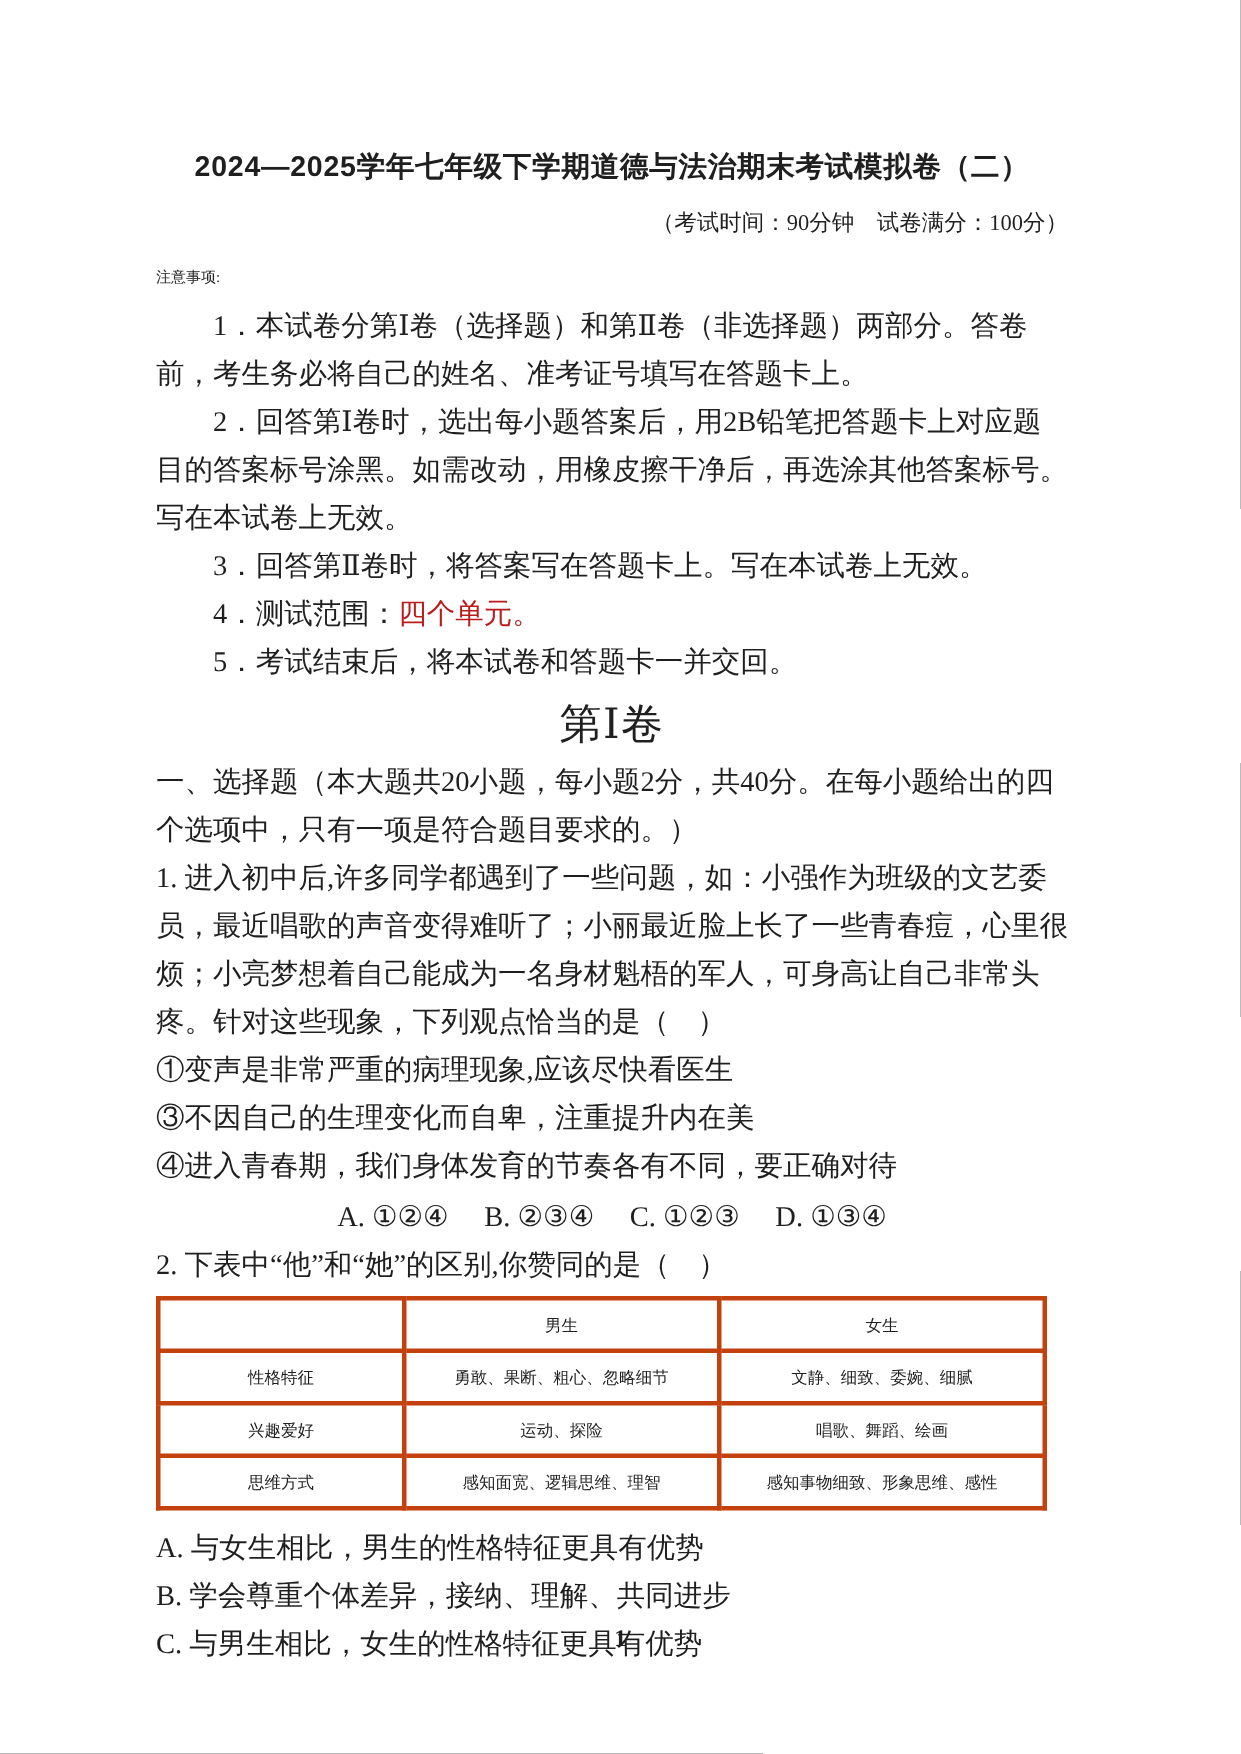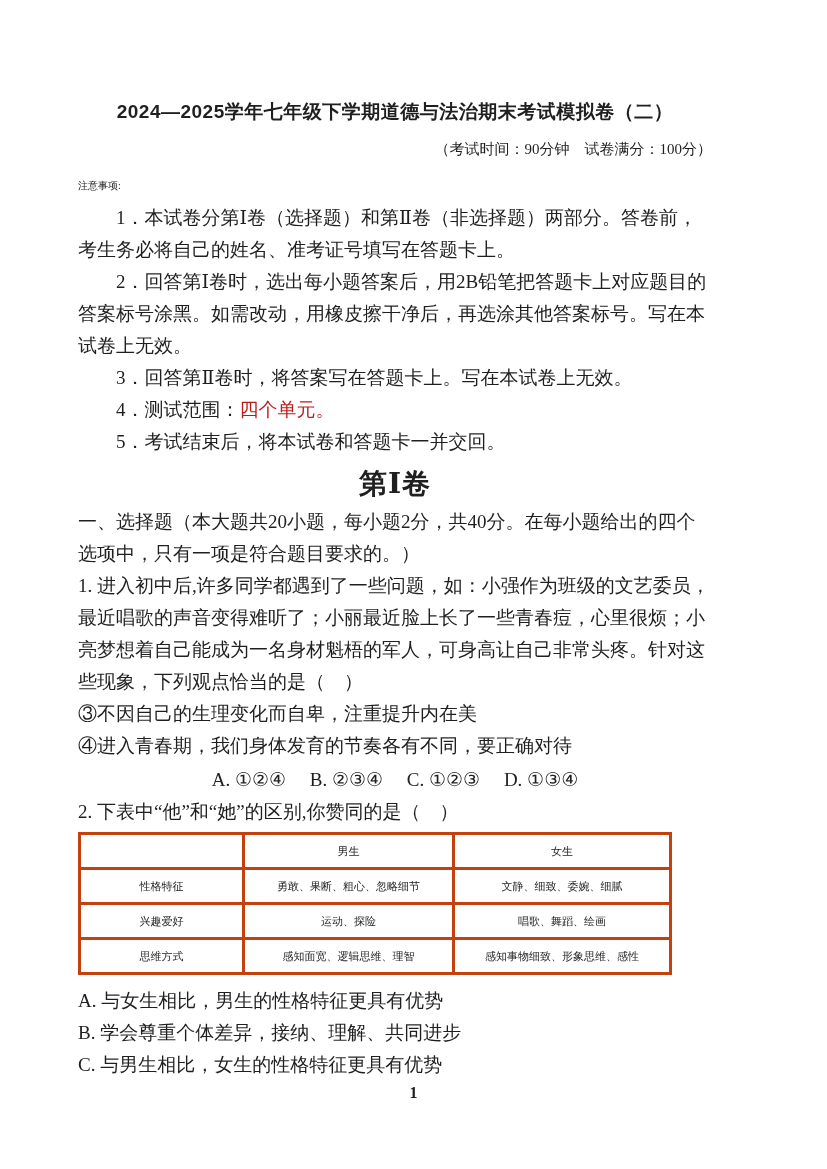--- a/index.html
+++ b/index.html
@@ -3,21 +3,21 @@
 <meta charset="utf-8">
 <style>
   html,body { margin:0; padding:0; background:#888; }
   .page {
     position: relative;
     width: 827px;
     height: 1169px;
     margin: 0 auto;
     background: #ffffff;
     box-sizing: border-box;
-    padding: 100px 115px 0 78px;
+    padding: 100px 115px 0 104px;
     color: #1f1f1f;
     font-family: "Liberation Serif", "DejaVu Serif", serif;
     overflow: hidden;
   }
   .exam-title {
     font-family: "Liberation Sans", "DejaVu Sans", sans-serif;
     font-size: 19px;
     font-weight: bold;
     text-align: center;
     line-height: 24px;
@@ -35,21 +35,21 @@
     margin-top: 10px;
   }
   p.body-line {
     font-size: 19px;
     line-height: 32px;
     margin: 0;
   }
   p.indent2 { text-indent: 2em; }
   .part-heading {
     font-size: 28px;
-    font-weight: bold;
+    font-weight: normal;
     text-align: center;
     line-height: 44px;
     margin-top: 4px;
     letter-spacing: 1px;
   }
   .red { color: #b91c1c; }
   .options-line { margin-top: 2px !important; text-align: center; }
   table.compare-table {
     width: 594px;
     border-collapse: collapse;
@@ -94,20 +94,21 @@
   <p class="body-line indent2">2．回答第Ⅰ卷时，选出每小题答案后，用2B铅笔把答题卡上对应题目的答案标号涂黑。如需改动，用橡皮擦干净后，再选涂其他答案标号。写在本试卷上无效。</p>
   <p class="body-line indent2">3．回答第Ⅱ卷时，将答案写在答题卡上。写在本试卷上无效。</p>
   <p class="body-line indent2"><span>4．测试范围：</span><span class="red">四个单元。</span></p>
   <p class="body-line indent2">5．考试结束后，将本试卷和答题卡一并交回。</p>
 
   <div class="part-heading">第Ⅰ卷</div>
 
   <p class="body-line">一、选择题（本大题共20小题，每小题2分，共40分。在每小题给出的四个选项中，只有一项是符合题目要求的。）</p>
 
   <p class="body-line">1. 进入初中后,许多同学都遇到了一些问题，如：小强作为班级的文艺委员，最近唱歌的声音变得难听了；小丽最近脸上长了一些青春痘，心里很烦；小亮梦想着自己能成为一名身材魁梧的军人，可身高让自己非常头疼。针对这些现象，下列观点恰当的是（　）</p>
+  <p class="body-line">①变声是非常严重的病理现象,应该尽快看医生</p>
   <p class="body-line">③不因自己的生理变化而自卑，注重提升内在美</p>
   <p class="body-line">④进入青春期，我们身体发育的节奏各有不同，要正确对待</p>
   <p class="body-line options-line">A. ①②④　 B. ②③④　 C. ①②③　 D. ①③④</p>
 
   <p class="body-line">2. 下表中“他”和“她”的区别,你赞同的是（　）</p>
 
   <table class="compare-table">
     <tbody>
       <tr>
         <td class="col1"></td>

